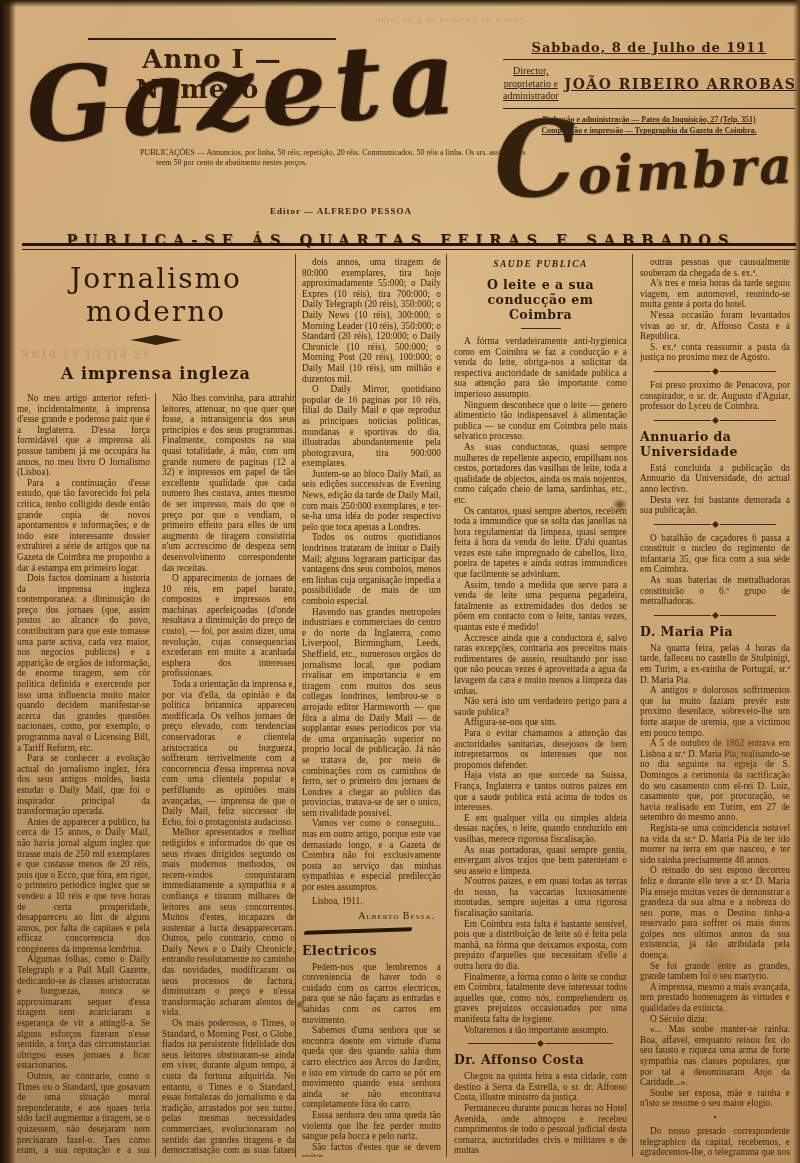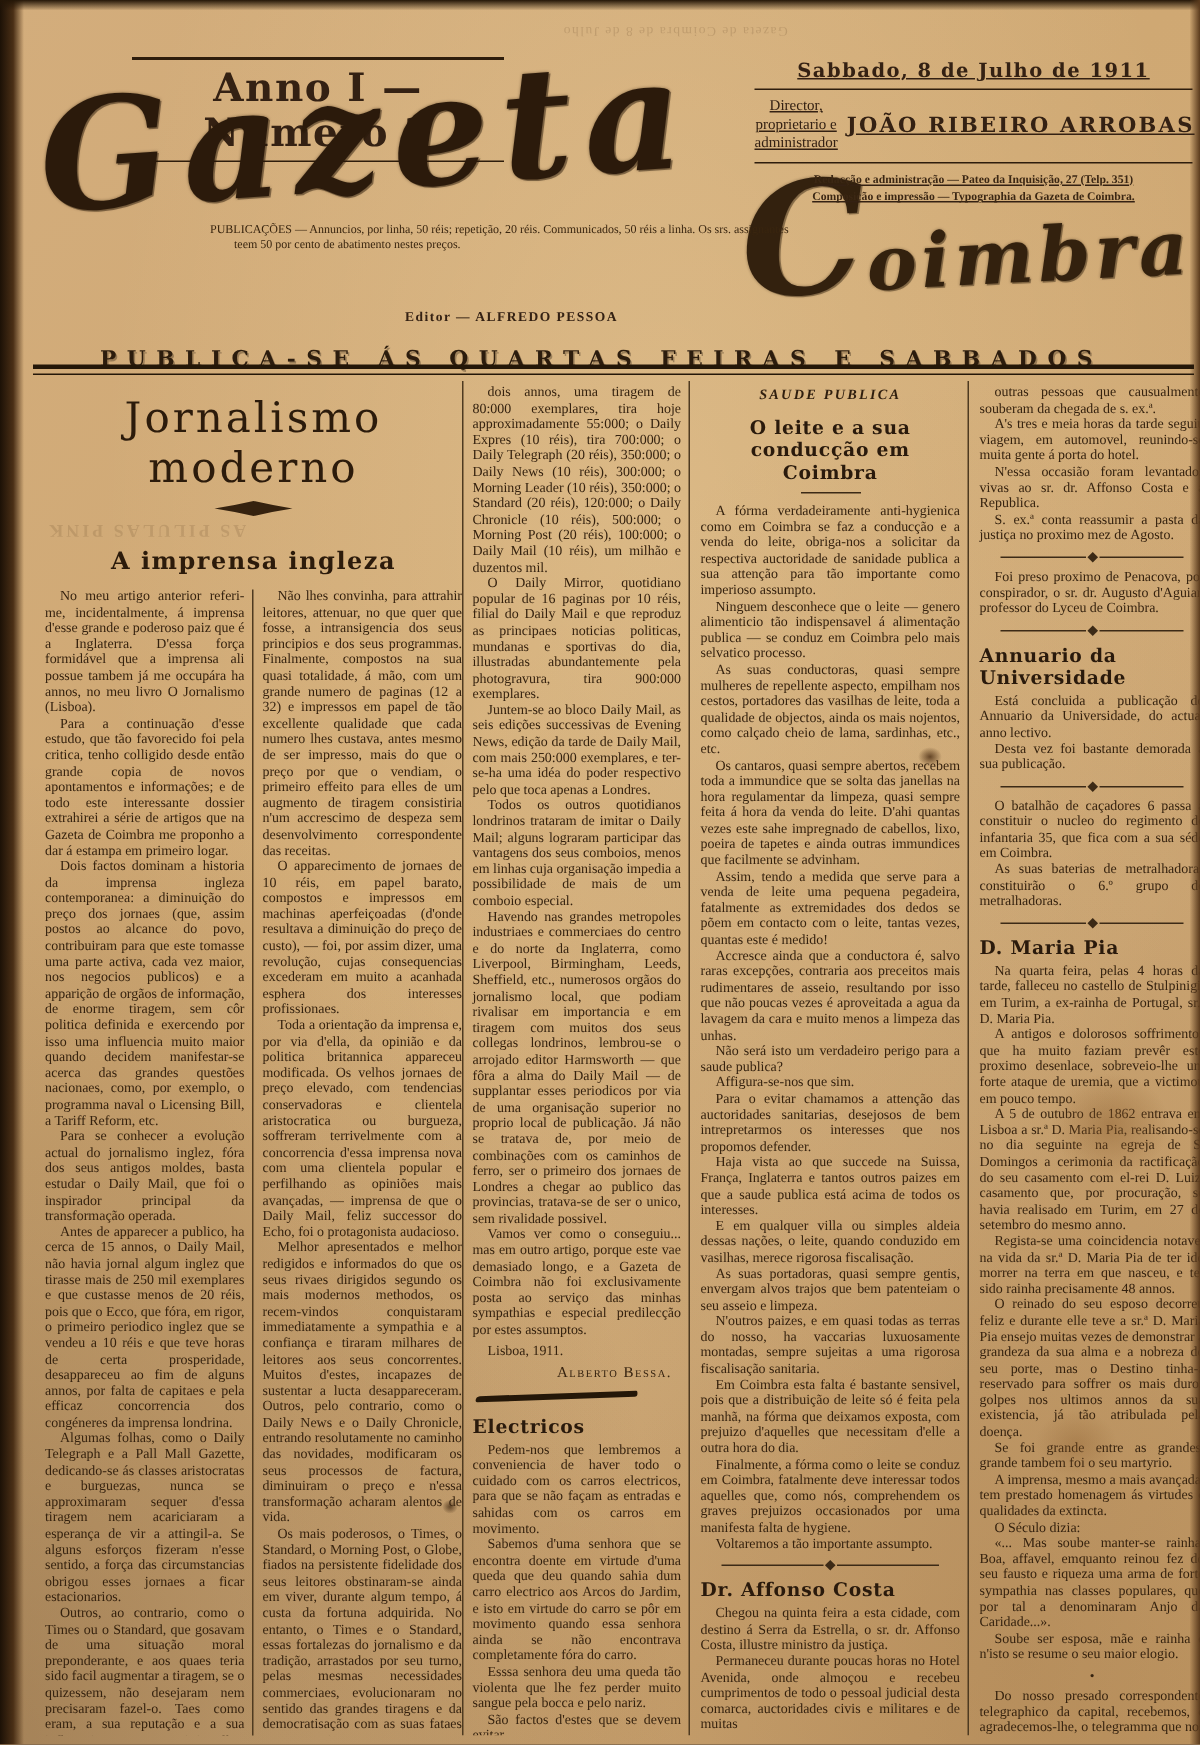--- a/index.html
+++ b/index.html
@@ -49,21 +49,21 @@
   .assig p{margin:0 0 4px;padding-left:16px;text-indent:-16px;}
   .editor-line{position:absolute;left:140px;top:206px;width:402px;text-align:center;
     font-size:9px;letter-spacing:1px;font-weight:bold;z-index:2;}
   .banner{position:absolute;left:30px;right:28px;top:231px;text-align:center;z-index:2;
     font-family:"DejaVu Serif",serif;font-weight:bold;font-size:14.5px;letter-spacing:7px;color:#2c1c0d;
     text-shadow:1px 1px 0 rgba(44,28,13,.35);}
   .banner-rule{position:absolute;left:22px;right:4px;top:243px;height:3px;
     border-top:3px solid #241708;border-bottom:1px solid #241708;z-index:2;}
 
   
-  .body{display:flex;align-items:stretch;height:903px;padding:2px 23px 0 30px;overflow:hidden;}
+  .body{display:flex;align-items:stretch;height:903px;padding:2px 23px 0 30px;overflow:hidden;justify-content:center;}
   .colrule{border-left:1px solid #4e3a20;}
   .col p{font-size:9.3px;line-height:1.14;text-align:justify;text-indent:10px;margin:0;
     hyphens:auto;-webkit-hyphens:auto;color:#35220f;}
   .jm{width:278px;flex:none;position:relative;}
   .jm h1{font-family:"DejaVu Serif",serif;font-weight:normal;font-size:28px;letter-spacing:2px;
     text-align:center;margin:8px 0 2px;color:#2c1b0b;}
   .ornament{text-align:center;margin:4px 0 2px;}
   .ghost{position:absolute;left:0;top:92px;width:135px;text-align:center;transform:rotate(180deg);
     opacity:.14;font-size:12px;font-weight:bold;letter-spacing:2px;color:#4c3016;}
   .jm h2{font-family:"DejaVu Serif",serif;font-size:16px;font-weight:bold;letter-spacing:1px;

